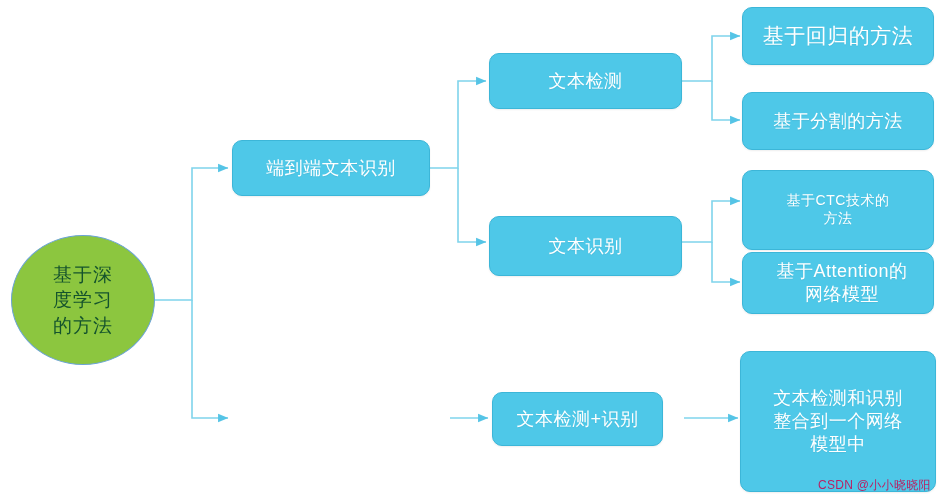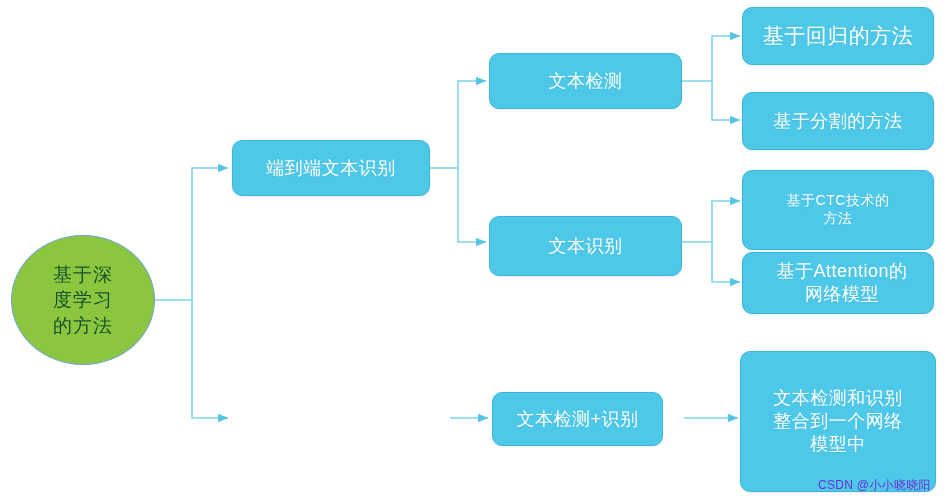--- a/index.html
+++ b/index.html
@@ -51,21 +51,21 @@
     color: #14532d;
     background: #8cc63f;
     border: 1px solid #6aa3d6;
     border-radius: 50%;
     line-height: 1.35;
     letter-spacing: 1px;
     white-space: pre-line;
   }
   .watermark {
     position: absolute;
-    color: #6d28d9;
+    color: #be185d;
     font-size: 12px;
     letter-spacing: 0.3px;
     opacity: 0.95;
     user-select: none;
   }
 </style>
 </head>
 <body>
 
 <div id="canvas">

